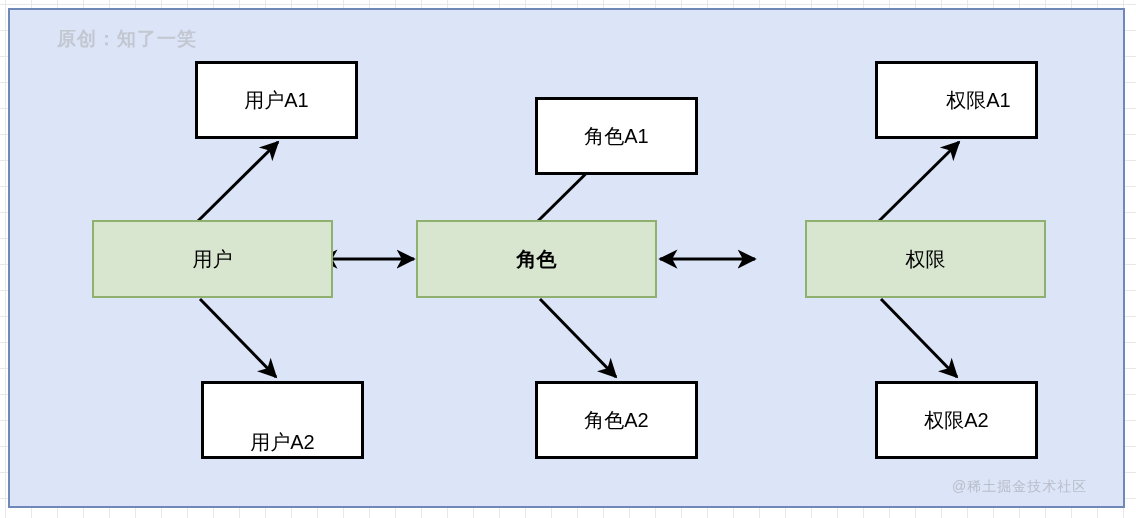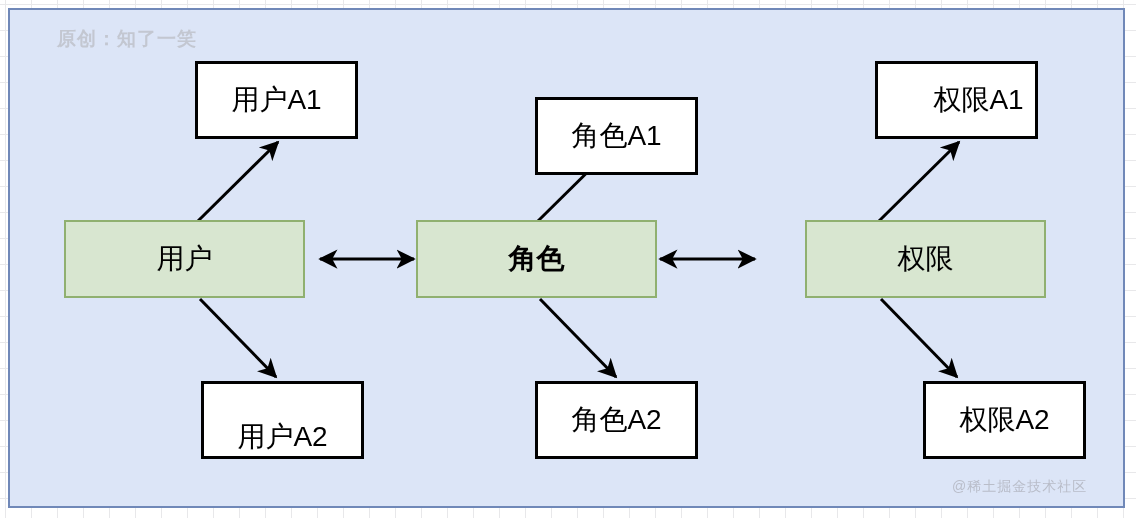--- a/index.html
+++ b/index.html
@@ -77,21 +77,21 @@
     pointer-events: none;
   }
 
   
   .node {
     position: absolute;
     box-sizing: border-box;
     display: flex;
     align-items: center;
     justify-content: center;
-    font-size: 28px;
+    font-size: 20px;
     color: #000000;
     white-space: nowrap;
     user-select: none;
   }
   .node.leaf {
     background: #ffffff;
     border: 3px solid #000000;
     width: 163px;
     height: 78px;
   }
@@ -125,21 +125,21 @@
         <line x1="538" y1="221" x2="618" y2="142" marker-end="url(#ah)"></line>
         <line x1="540" y1="299" x2="616" y2="377" marker-end="url(#ah)"></line>
         <line x1="879" y1="221" x2="959" y2="142" marker-end="url(#ah)"></line>
         <line x1="881" y1="299" x2="957" y2="377" marker-end="url(#ah)"></line>
         <line x1="320" y1="259" x2="414" y2="259" marker-end="url(#ah)" marker-start="url(#ah)"></line>
         <line x1="660" y1="259" x2="755" y2="259" marker-end="url(#ah)" marker-start="url(#ah)"></line>
       </g>
   </svg>
 
   <div id="nodes-core">
-      <div class="node core" style="left: 64px; top: 220px;">
+      <div class="node core" style="left: 92px; top: 220px;">
         <span>用户</span>
       </div>
       <div class="node core" style="left: 416px; top: 220px; font-weight: bold;">
         <span>角色</span>
       </div>
       <div class="node core" style="left: 757px; top: 220px; margin-left: 48px;">
         <span>权限</span>
       </div>
     </div>
   <div id="nodes-leaf">
@@ -151,18 +151,18 @@
       </div>
       <div class="node leaf" style="left: 875px; top: 61px; padding-left: 44px;">
         <span>权限A1</span>
       </div>
       <div class="node leaf" style="left: 201px; top: 381px; align-items: flex-end;">
         <span>用户A2</span>
       </div>
       <div class="node leaf" style="left: 535px; top: 381px; justify-content: center;">
         <span>角色A2</span>
       </div>
-      <div class="node leaf" style="left: 923px; top: 381px;">
+      <div class="node leaf" style="left: 875px; top: 381px;">
         <span>权限A2</span>
       </div>
     </div>
 
 </div>
 
 </body></html>

